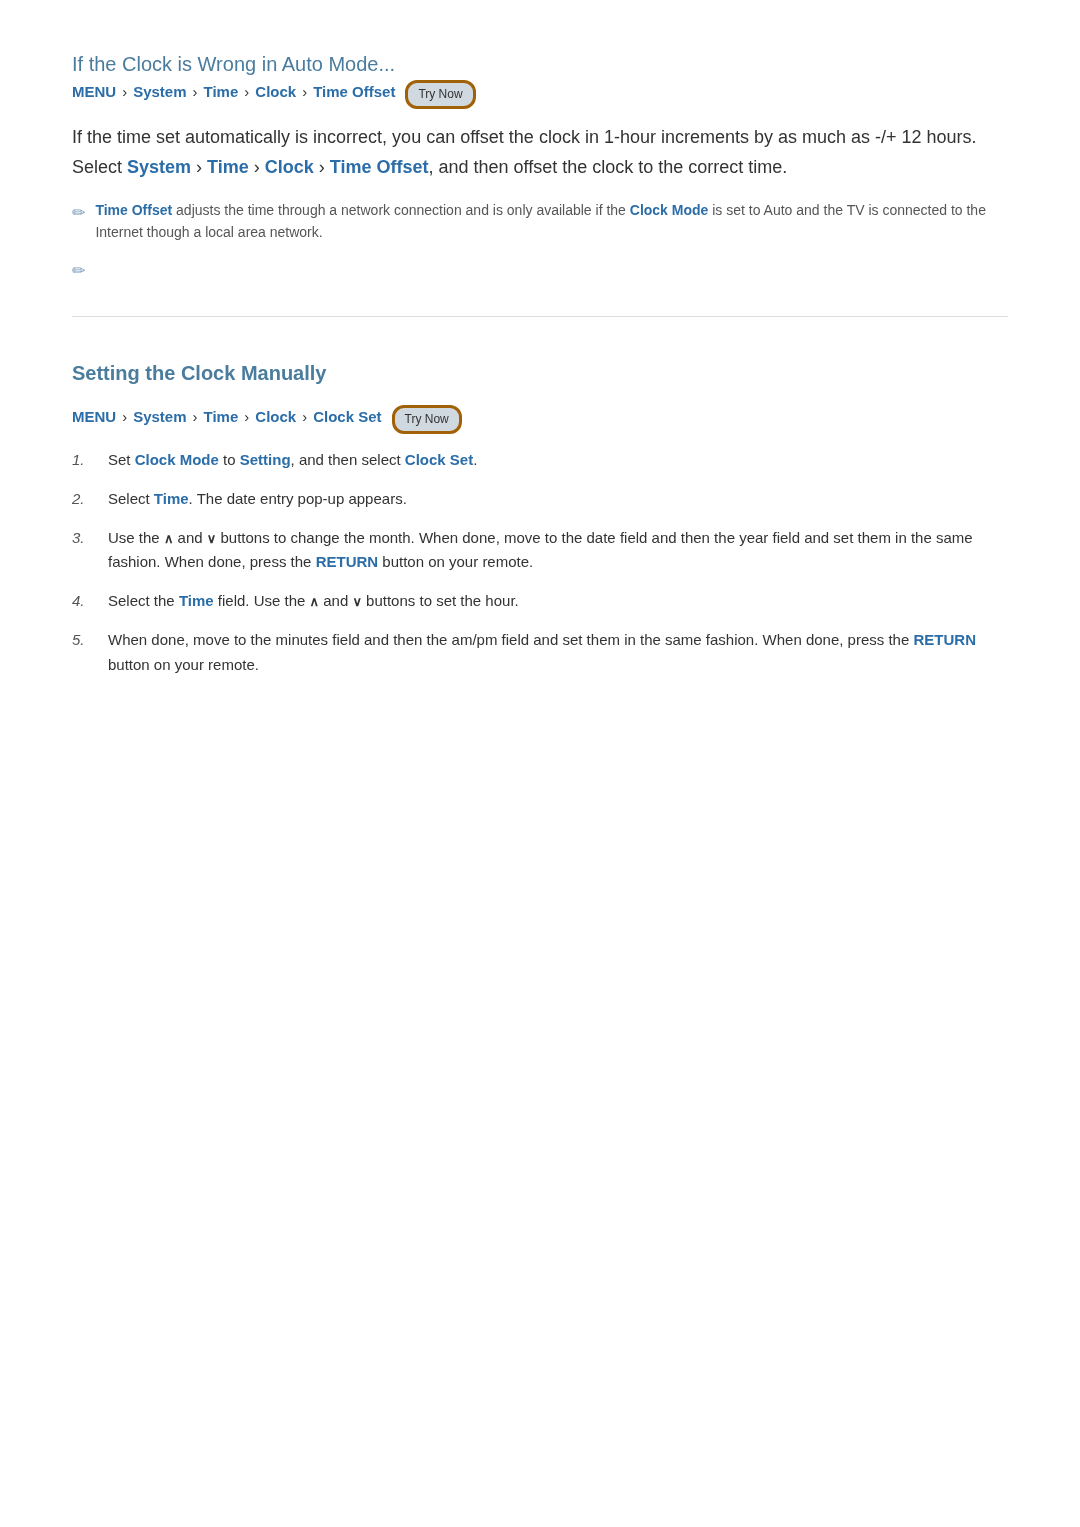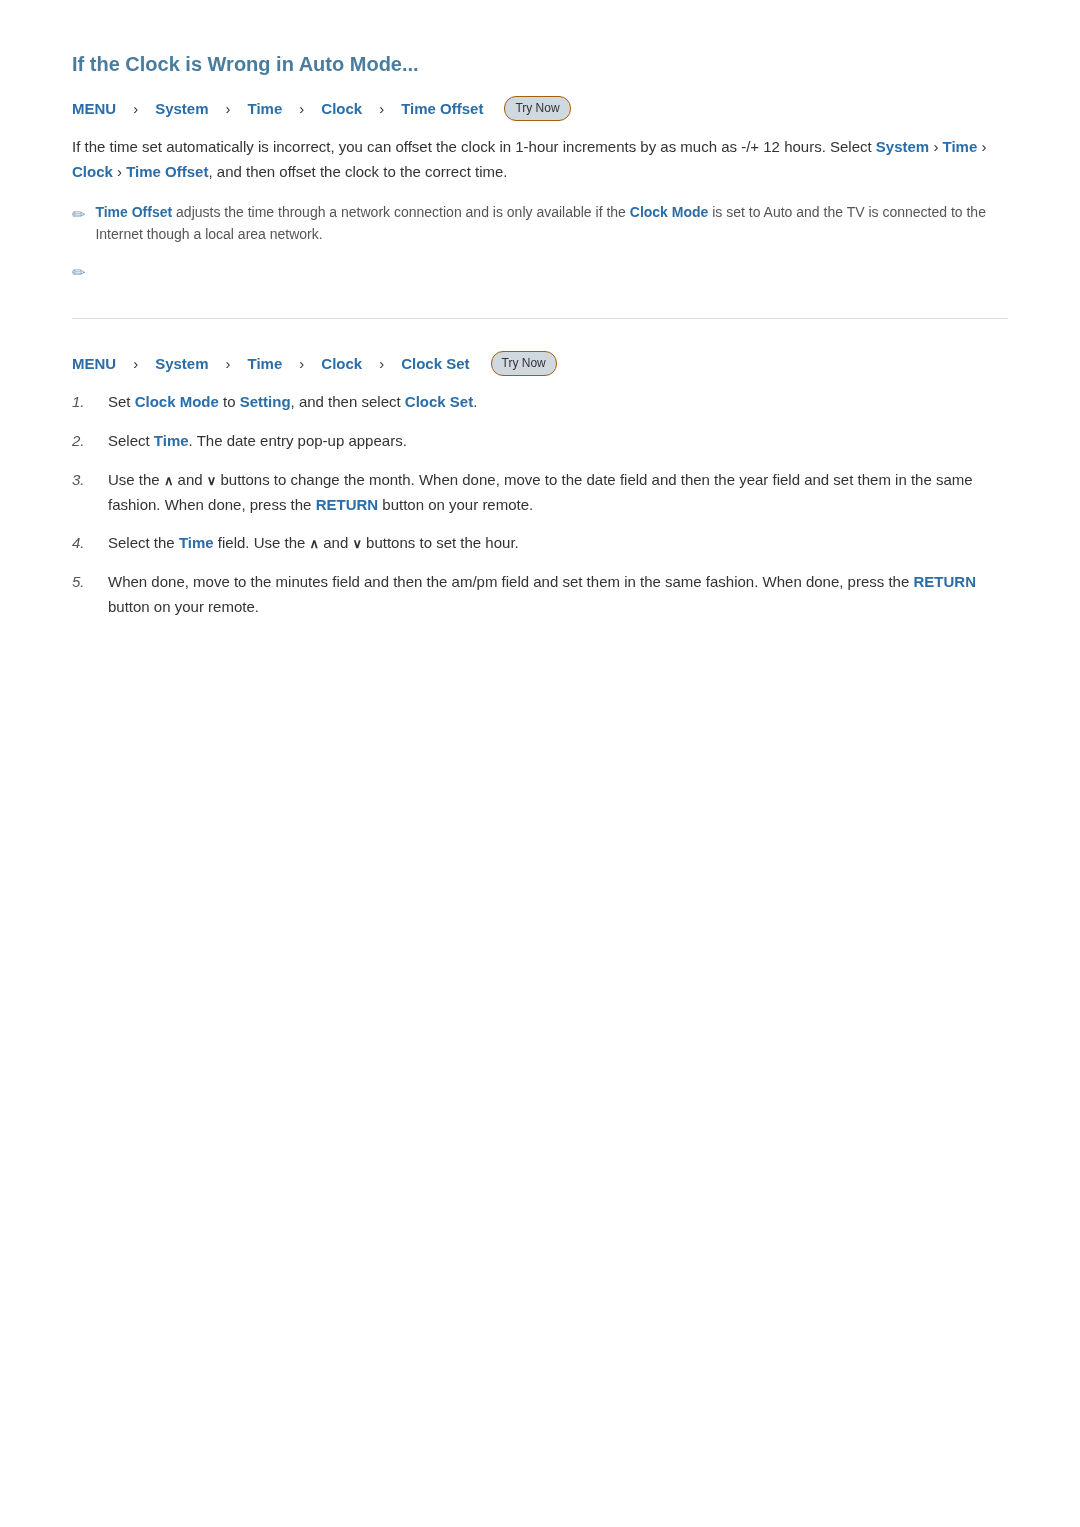--- a/index.html
+++ b/index.html
@@ -15,41 +15,40 @@
       color: #333333;
       width: 1080px;
       min-height: 1527px;
       padding: 48px 72px;
       line-height: 1.6;
     }
 
     .section-title {
       color: #4a7c9e;
       font-size: 20px;
-      font-weight: bold;
-      margin-bottom: 16px;
+      font-weight: normal;
       margin-top: 0;
     }
 
     .section-title-2 {
       color: #4a7c9e;
       font-size: 20px;
       font-weight: bold;
       margin-bottom: 16px;
       margin-top: 40px;
     }
 
     .breadcrumb {
       font-size: 15px;
       font-weight: bold;
       margin-bottom: 14px;
       display: flex;
-      align-items: flex-end;
+      align-items: flex-start;
       flex-wrap: wrap;
-      gap: 15px;
+      gap: 4px;
     }
 
     .breadcrumb-item {
       color: #2a6da8;
     }
 
     .breadcrumb-sep {
       color: #333;
       font-weight: normal;
       margin: 0 2px;
@@ -58,25 +57,25 @@
     .try-now-badge {
       display: inline-block;
       background: #d0d8e0;
       color: #333;
       font-size: 12px;
       font-weight: normal;
       padding: 2px 10px;
       border-radius: 12px;
       margin-left: 6px;
       vertical-align: middle;
-      border: 1px solid #a16207;
+      border: 3px solid #a16207;
     }
 
     .body-text {
-      font-size: 15px;
+      font-size: 18px;
       color: #333;
       margin-bottom: 16px;
       line-height: 1.65;
     }
 
     .highlight-blue {
       color: #2a6da8;
       font-weight: bold;
     }
 
@@ -180,20 +179,21 @@
       <span class="note-icon">✏</span>
     </li>
   </ul>
 
 </section>
 
 <hr class="divider">
 
 <section>
 
+  <h2 class="section-title-2">Setting the Clock Manually</h2>
 
   <div class="breadcrumb">
     <span class="breadcrumb-item">MENU</span>
     <span class="breadcrumb-sep">›</span>
     <span class="breadcrumb-item">System</span>
     <span class="breadcrumb-sep">›</span>
     <span class="breadcrumb-item">Time</span>
     <span class="breadcrumb-sep">›</span>
     <span class="breadcrumb-item">Clock</span>
     <span class="breadcrumb-sep">›</span>

